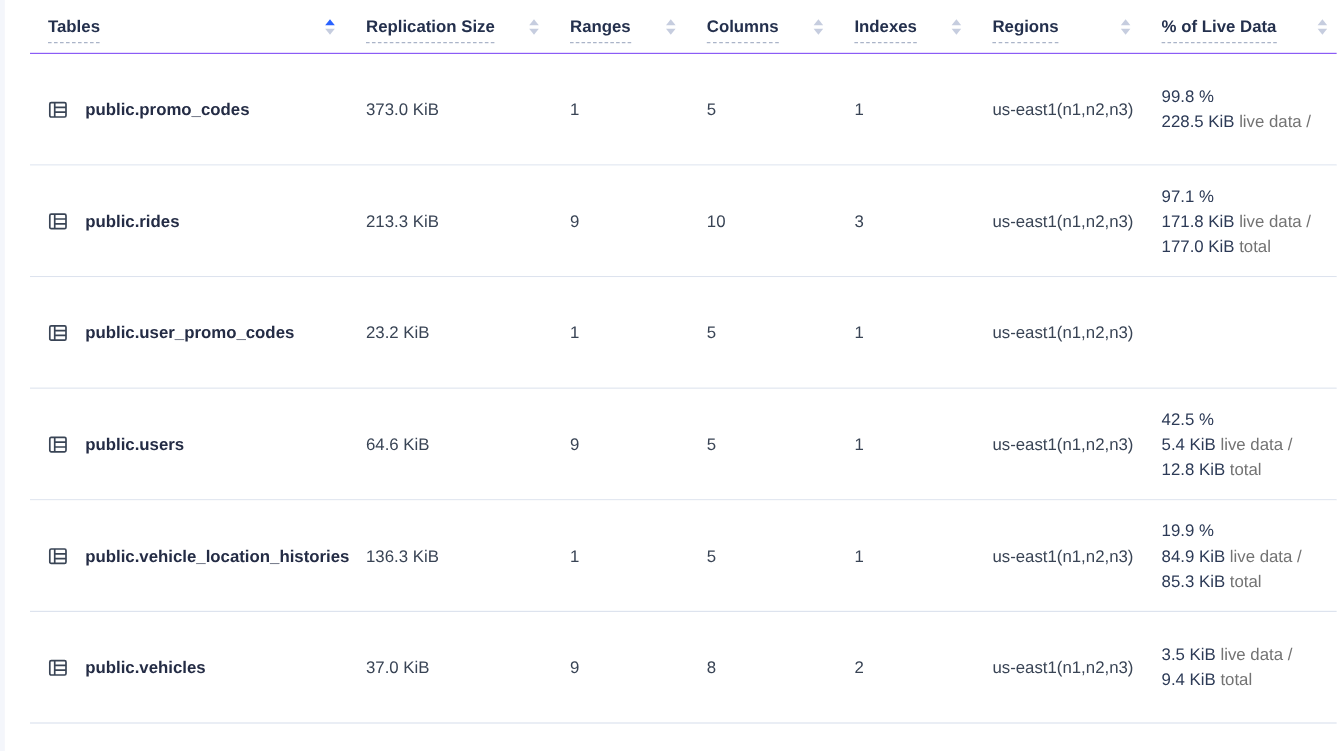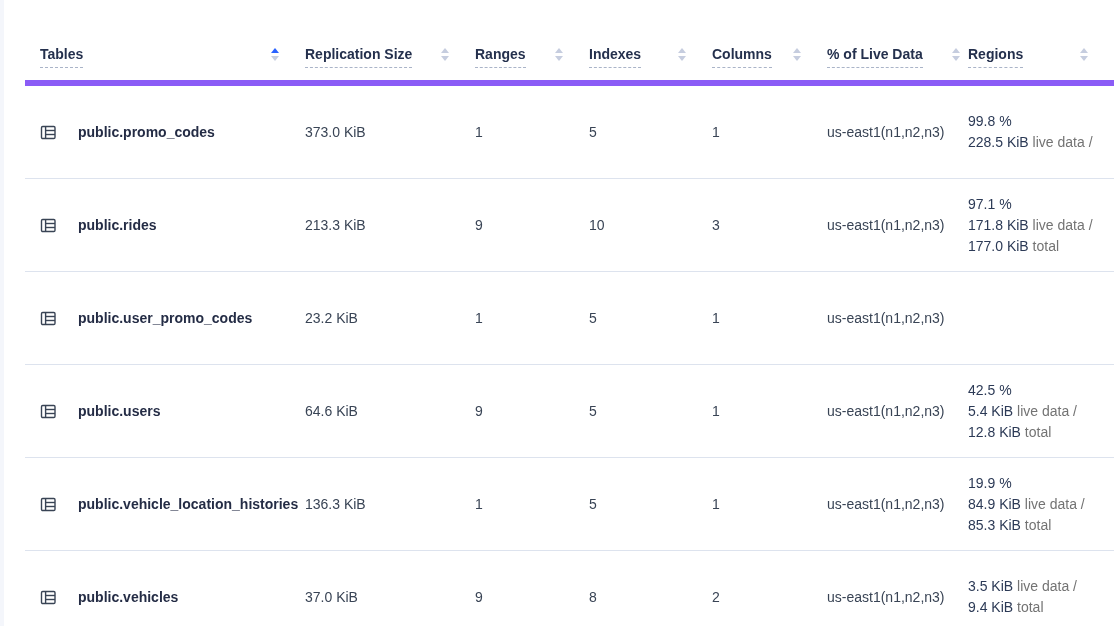--- a/index.html
+++ b/index.html
@@ -18,21 +18,21 @@
     margin-left: 25px;
     width: 1089px;
   }
   .grid-row {
     display: grid;
     grid-template-columns: 265px 170px 114px 123px 115px 141px 1fr;
     padding-left: 15px;
     align-items: center;
     border-bottom: 1px solid #dde3ee;
   }
-  .thead { height: 58px; border-bottom: 6px solid #8b5cf6; margin-top: 28px; }
+  .thead { height: 45px; border-bottom: 1px solid #8b5cf6; }
   .tr { height: 93px; background: #ffffff; }
   .th {
     display: flex; align-items: center;
     font-size: 14px; font-weight: 700; color: #24304d;
     cursor: pointer;
     height: 100%;
   }
   .th-label {
     border-bottom: 1px dashed #aab4c8;
     padding-bottom: 5px;
@@ -46,21 +46,21 @@
     border-left: 4px solid transparent; border-right: 4px solid transparent;
     border-bottom: 5px solid #c6cddf;
   }
   .tri-down {
     width: 0; height: 0;
     border-left: 4px solid transparent; border-right: 4px solid transparent;
     border-top: 5px solid #c6cddf;
   }
   .sort-asc .tri-up { border-bottom-color: #2962ff; }
   .cell { font-size: 14px; color: #394455; }
-  .name-cell { display: flex; align-items: center; gap: 21px; }
+  .name-cell { display: flex; align-items: center; gap: 14px; }
   .tname {
     font-weight: 700; color: #242c45; font-size: 14px; cursor: pointer;
     white-space: nowrap;
   }
   .table-icon { flex: 0 0 auto; display: block; }
   .live-cell { font-size: 14px; line-height: 21px; }
   .live-pct { color: #2c3a56; }
   .num { color: #2c3a56; }
   .dim { color: #737373; margin-top: 8px; }
   .regions-cell { white-space: nowrap; }
@@ -89,46 +89,46 @@
   </div>
 
   <div class="th c2">
     <span class="th-label">Ranges</span>
     <span class="sort">
       <i class="tri-up"></i>
       <i class="tri-down"></i>
     </span>
   </div>
 
+  <div class="th c3">
+    <span class="th-label">Columns</span>
+    <span class="sort">
+      <i class="tri-up"></i>
+      <i class="tri-down"></i>
+    </span>
+  </div>
+
   <div class="th c4">
     <span class="th-label">Indexes</span>
     <span class="sort">
       <i class="tri-up"></i>
       <i class="tri-down"></i>
     </span>
   </div>
 
-  <div class="th c3">
-    <span class="th-label">Columns</span>
+  <div class="th c5">
+    <span class="th-label">Regions</span>
     <span class="sort">
       <i class="tri-up"></i>
       <i class="tri-down"></i>
     </span>
   </div>
 
   <div class="th c6">
     <span class="th-label">% of Live Data</span>
-    <span class="sort">
-      <i class="tri-up"></i>
-      <i class="tri-down"></i>
-    </span>
-  </div>
-
-  <div class="th c5">
-    <span class="th-label">Regions</span>
     <span class="sort">
       <i class="tri-up"></i>
       <i class="tri-down"></i>
     </span>
   </div>
 </div>
   <div id="tbody">
   <div class="grid-row tr">
     <div class="cell name-cell">
       <svg class="table-icon" width="17" height="17" viewBox="0 0 17 17">

